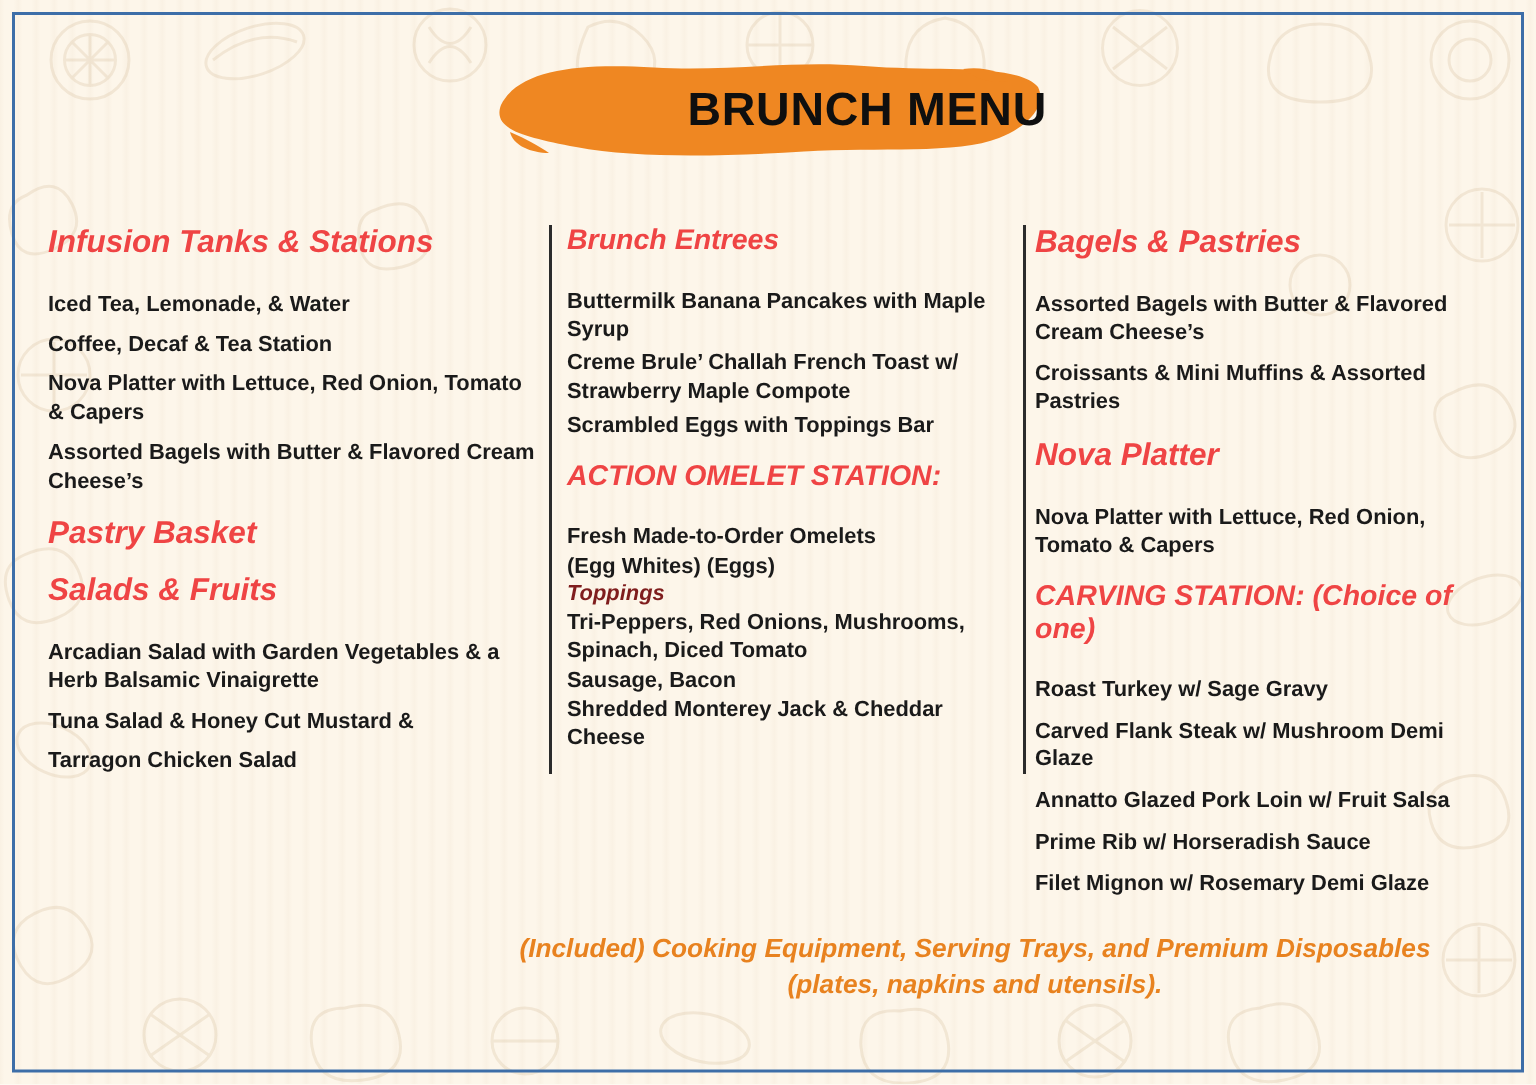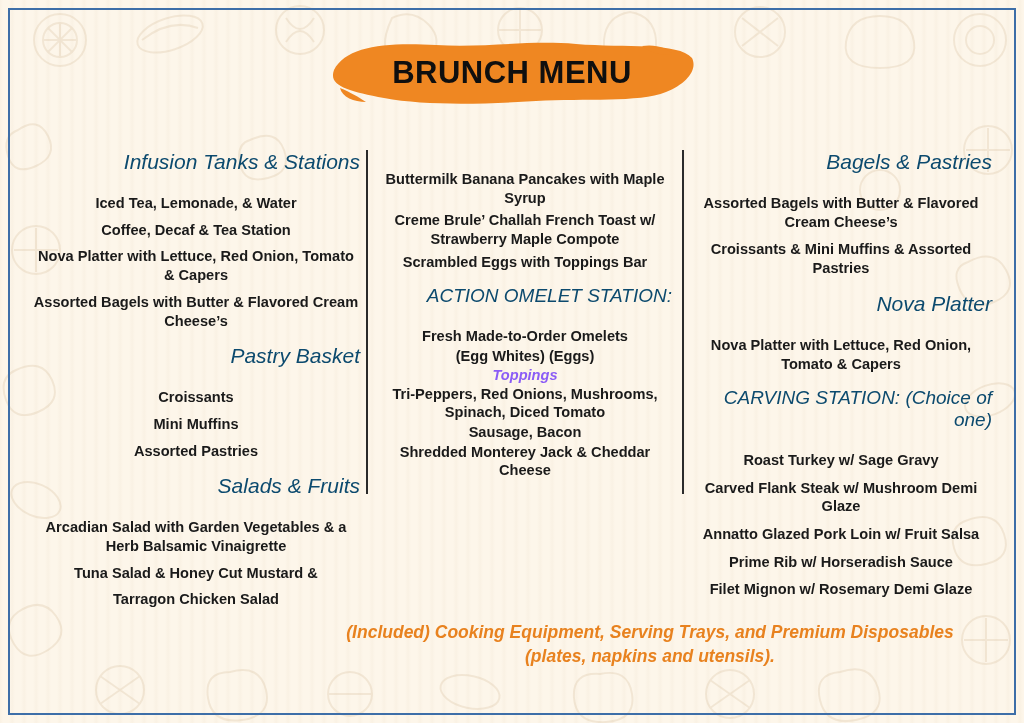--- a/index.html
+++ b/index.html
@@ -63,21 +63,21 @@
     display: flex;
     align-items: center;
     justify-content: center;
   }
   #title-brush {
     position: relative;
     width: 372px;
     height: 66px;
     display: flex;
     align-items: center;
-    justify-content: center;
+    justify-content: flex-end;
   }
   #title-brush .brush-shape {
     position: absolute;
     inset: 0;
   }
   #title-text {
     position: relative;
     z-index: 2;
     font-size: 31px;
     font-weight: bold;
@@ -99,50 +99,50 @@
   .col {
     box-sizing: border-box;
   }
   .col-left   { width: 340px; padding: 0 6px; }
   .col-mid    { width: 318px; padding: 0 10px; border-left: 2px solid #2b2b2b; border-right: 2px solid #2b2b2b; }
   .col-right  { width: 314px; padding: 0 6px; }
 
   .sec { margin-bottom: 14px; }
 
   .sec-head {
-    text-align: right;
-    font-weight: normal;
+    text-align: left;
+    font-weight: bold;
     font-style: italic;
-    color: #0c4a6e;
+    color: #ef4444;
     font-size: 21px;
     line-height: 1.15;
     margin-bottom: 8px;
   }
   .sec-head.small { font-size: 19px; }
   .sec-head.caps  { font-size: 19px; }
 
   .sec-items {
-    text-align: center;
+    text-align: left;
     margin-top: 20px;
   }
   .item {
     font-size: 14.6px;
     font-weight: bold;
     color: #1a1a1a;
     line-height: 1.28;
     margin-bottom: 8px;
   }
   .col-mid .item { margin-bottom: 4px; }
   .col-right .item { margin-bottom: 9px; }
 
   .sub-head {
     font-size: 14.6px;
     font-weight: bold;
     font-style: italic;
-    color: #8b5cf6;
+    color: #7f1d1d;
     margin-bottom: 2px;
   }
 
   .tight .item { margin-bottom: 1px; }
 
   
   #footer {
     position: absolute;
     left: 330px;
     top: 621px;
@@ -233,41 +233,37 @@
         <div class="sec-items">
           <div class="item">Iced Tea, Lemonade, &amp; Water</div>
           <div class="item">Coffee, Decaf &amp; Tea Station</div>
           <div class="item">Nova Platter with Lettuce, Red Onion, Tomato &amp; Capers</div>
           <div class="item">Assorted Bagels with Butter &amp; Flavored Cream Cheese’s</div>
         </div>
       </div>
 
       <div class="sec">
         <div class="sec-head">Pastry Basket</div>
-        <div class="sec-items">
-          <div class="item">Croissants</div>
-          <div class="item">Mini Muffins</div>
-          <div class="item">Assorted Pastries</div>
-        </div>
       </div>
 
       <div class="sec">
         <div class="sec-head">Salads &amp; Fruits</div>
         <div class="sec-items">
           <div class="item">Arcadian Salad with Garden Vegetables &amp; a Herb Balsamic Vinaigrette</div>
           <div class="item">Tuna Salad &amp; Honey Cut Mustard &amp;</div>
           <div class="item">Tarragon Chicken Salad</div>
         </div>
       </div>
 
     </div>
 
     <div class="col col-mid">
 
       <div class="sec">
+        <div class="sec-head small">Brunch Entrees</div>
         <div class="sec-items">
           <div class="item">Buttermilk Banana Pancakes with Maple Syrup</div>
           <div class="item">Creme Brule’ Challah French Toast w/ Strawberry Maple Compote</div>
           <div class="item">Scrambled Eggs with Toppings Bar</div>
         </div>
       </div>
 
       <div class="sec">
         <div class="sec-head caps">ACTION OMELET STATION:</div>
         <div class="sec-items tight">

